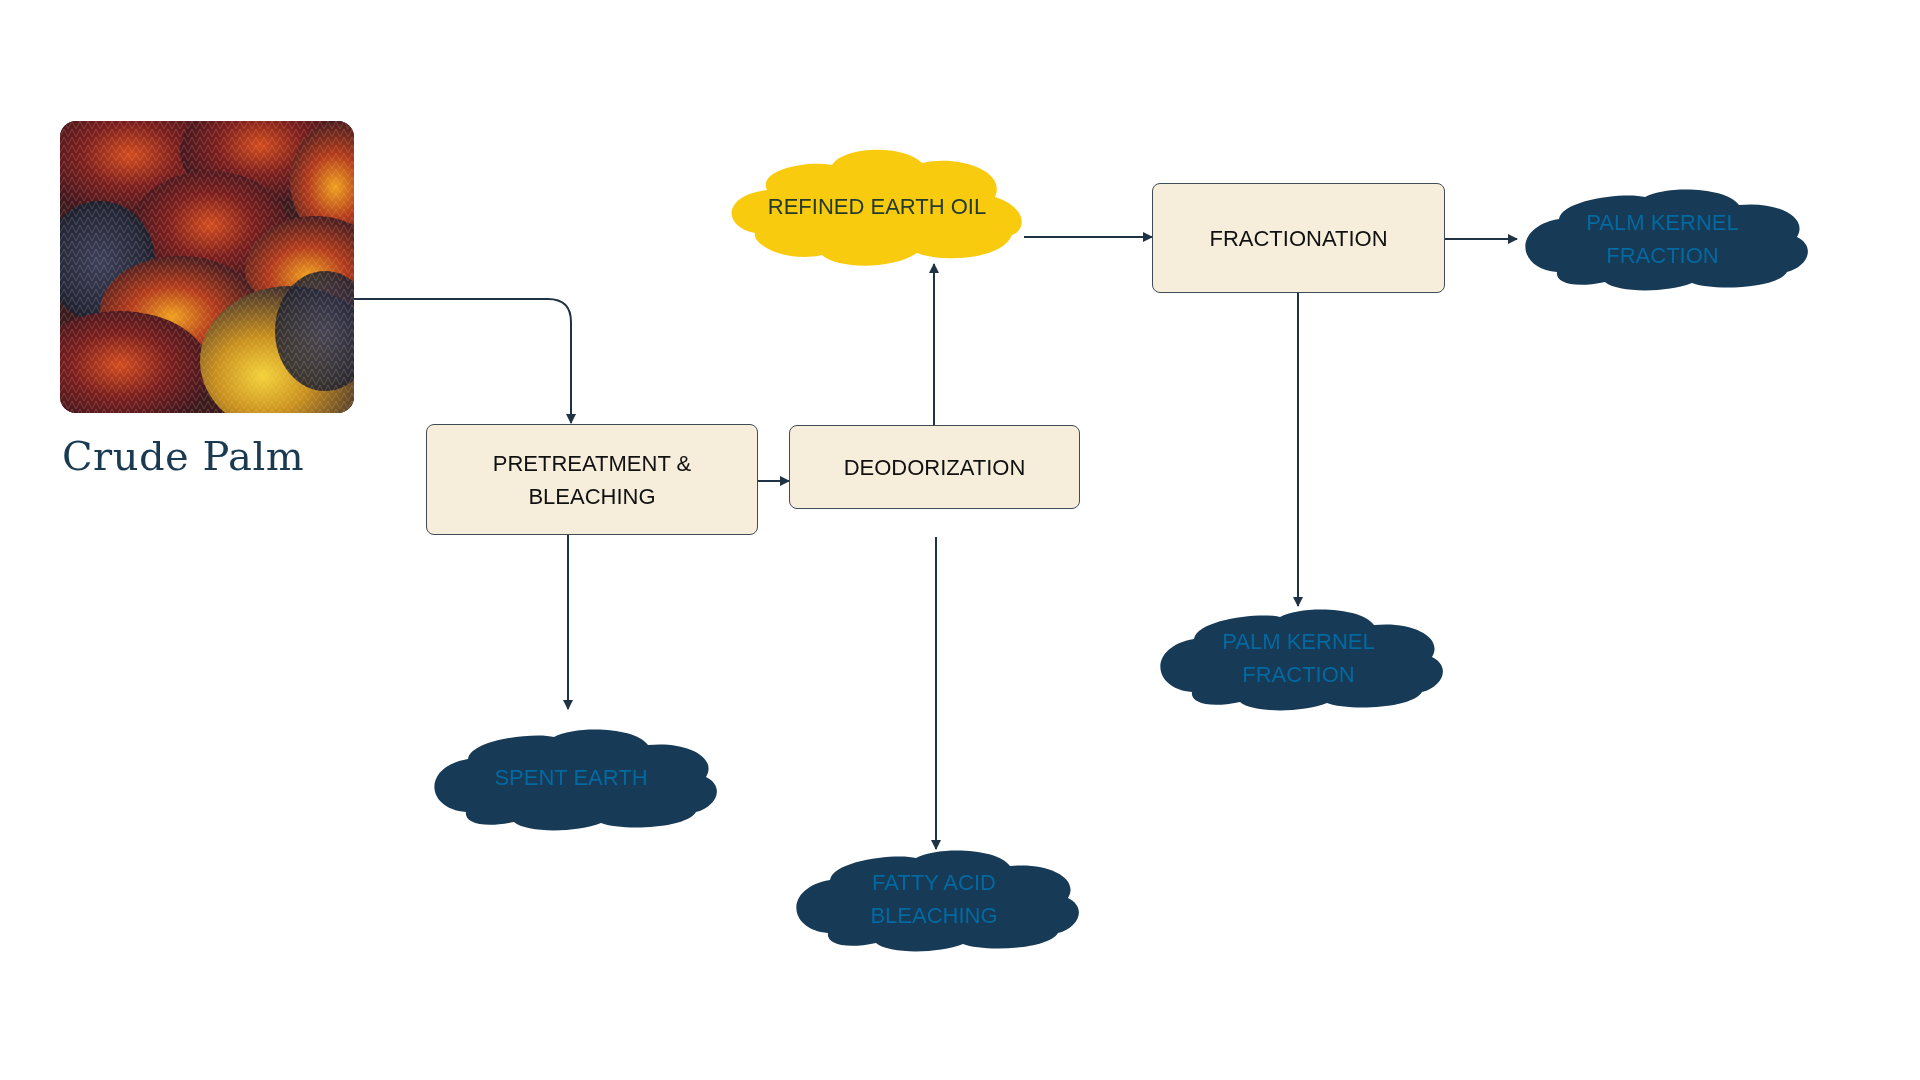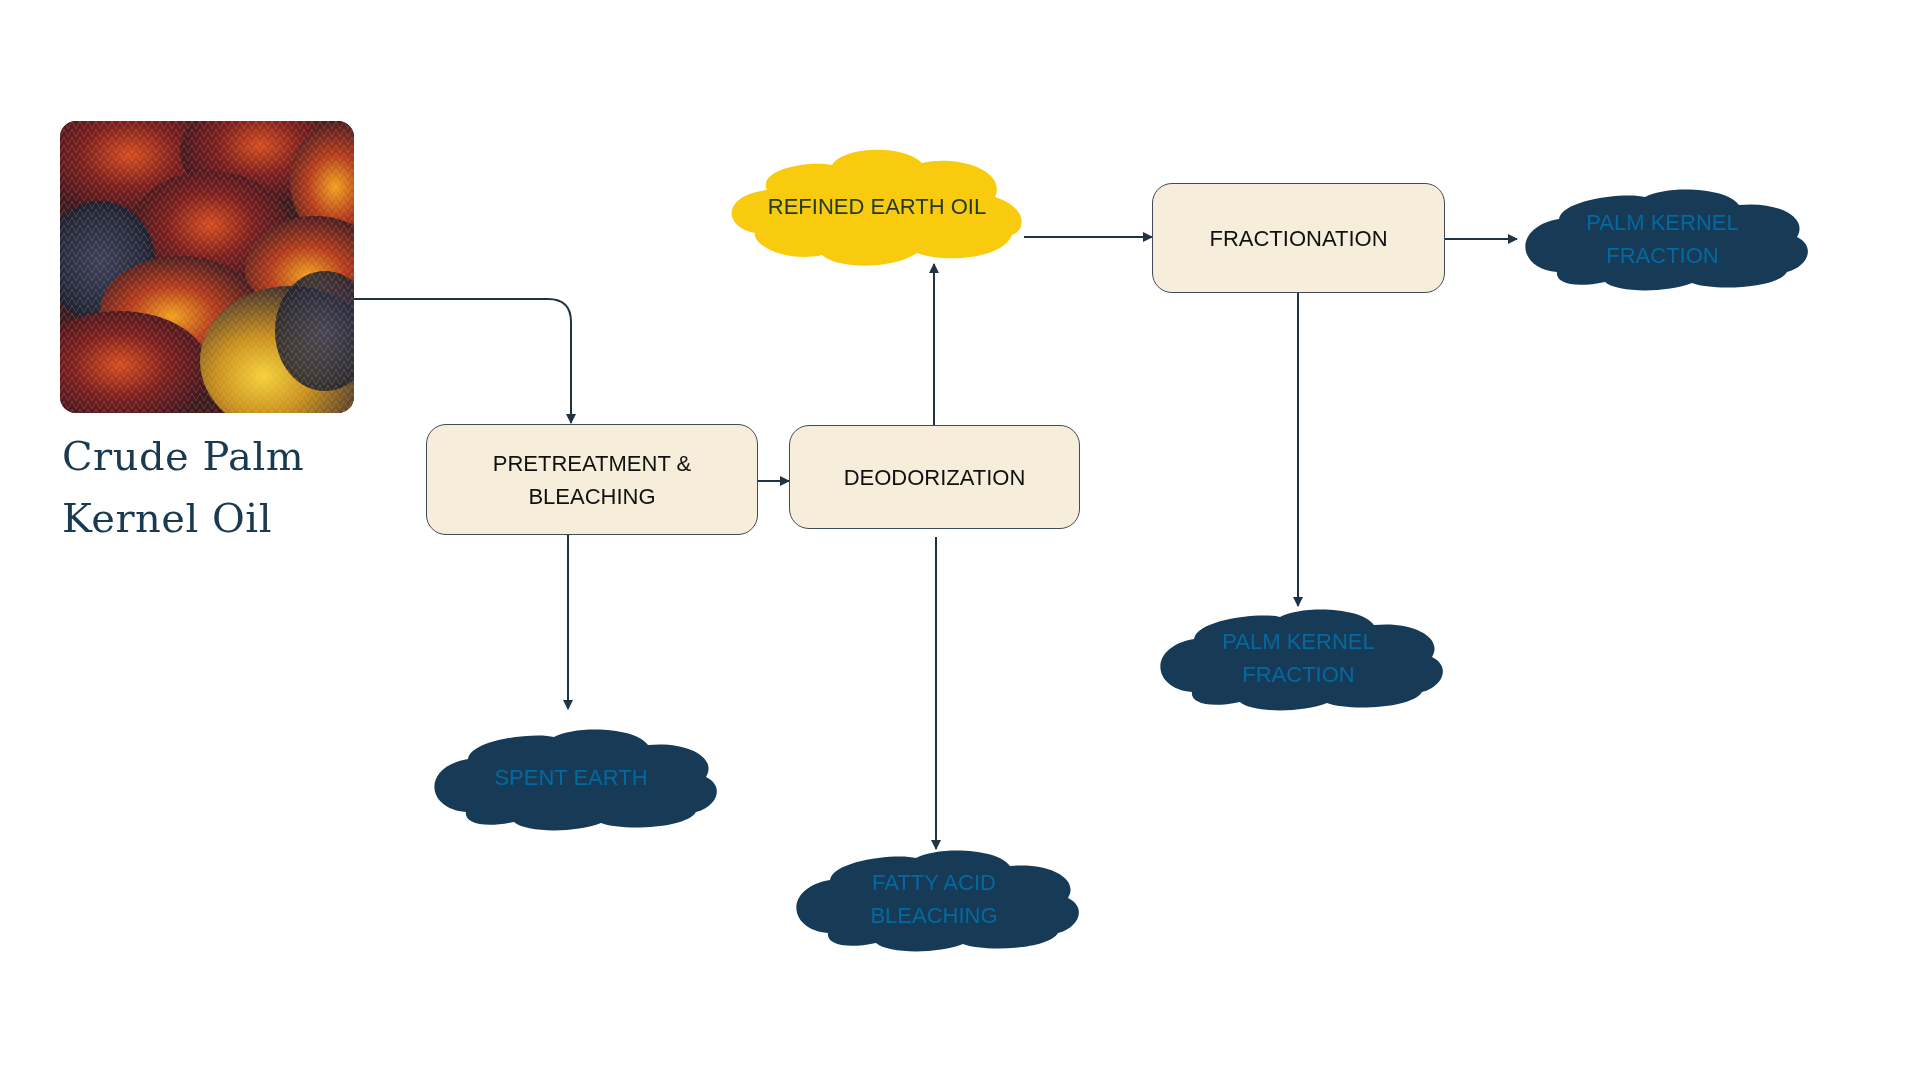--- a/index.html
+++ b/index.html
@@ -10,21 +10,21 @@
   }
   .photo svg { display: block; width: 100%; height: 100%; }
   .title {
     position: absolute; left: 62px; top: 425px; width: 330px;
     font-family: "DejaVu Serif", serif; font-size: 40px; line-height: 62px;
     color: #1a3a52; letter-spacing: 0.5px;
   }
   .title span { display: block; white-space: nowrap; }
   .box {
     position: absolute; background: #f6eedb; border: 1.5px solid #3f4b55;
-    border-radius: 20px; display: flex; align-items: center; justify-content: center;
+    border-radius: 8px; display: flex; align-items: center; justify-content: center;
     text-align: center; color: #111111; font-size: 22px; line-height: 33px;
     box-sizing: border-box;
   }
   .cloud { position: absolute; }
   .cloud svg { position: absolute; left: 0; top: 0; width: 100%; height: 100%; overflow: visible; }
   .cloud .label {
     position: absolute; left: 0; top: 0; width: 100%; height: 100%;
     display: flex; align-items: center; justify-content: center; text-align: center;
     font-size: 22px; line-height: 33px;
   }
@@ -72,21 +72,20 @@
     <ellipse cx="120" cy="190" rx="80" ry="55" fill="url(#bunchB)"></ellipse>
     <ellipse cx="60" cy="250" rx="90" ry="60" fill="url(#bunchA)"></ellipse>
     <ellipse cx="230" cy="240" rx="90" ry="75" fill="url(#bunchD)"></ellipse>
     <ellipse cx="265" cy="210" rx="50" ry="60" fill="url(#bunchC)" opacity="0.85"></ellipse>
     <rect width="294" height="292" fill="url(#spikes)"></rect>
   </svg>
 </div>
 
 <div class="title">
   <span>Crude Palm</span>
-  <span>Kernel Oil</span>
 </div>
 
 <svg class="connectors" viewBox="0 0 1920 1080">
   <defs>
     <marker id="arrow" viewBox="0 0 10 10" refX="9" refY="5" markerWidth="5" markerHeight="5" orient="auto">
       <path d="M0 0 L10 5 L0 10 z" fill="#1f3344"></path>
     </marker>
   </defs>
   <g fill="none" stroke="#1f3344" stroke-width="2">
     <path d="M354 299 H548 Q571 299 571 322 V423" marker-end="url(#arrow)"></path>
@@ -99,21 +98,21 @@
     <path d="M1298 293 V606" marker-end="url(#arrow)"></path>
   </g>
 </svg>
 
 <div class="box" style="left:426px; top:424px; width:332px; height:111px;">
   <div>
     <div>PRETREATMENT &amp;</div>
     <div>BLEACHING</div>
   </div>
 </div>
-<div class="box" style="left:789px; top:425px; width:291px; height:104px;">
+<div class="box" style="left:789px; top:425px; width:291px; height:84px;">
   <div>DEODORIZATION</div>
 </div>
 <div class="box" style="left:1152px; top:183px; width:293px; height:110px;">
   <div>FRACTIONATION</div>
 </div>
 
 <div class="cloud yellow" style="left:727px; top:145px; width:300px; height:122px;">
   <svg viewBox="0 0 300 122" preserveAspectRatio="none">
     <path fill="#f9cb0f" d="M40 45 C30 25 80 15 105 20 C115 2 175 -2 195 18 C230 10 280 25 268 52 C300 62 300 85 285 90 C275 115 215 118 190 108 C165 125 110 124 95 110 C60 118 25 100 28 88 C-5 82 -5 50 40 45 Z"></path>
   </svg>

